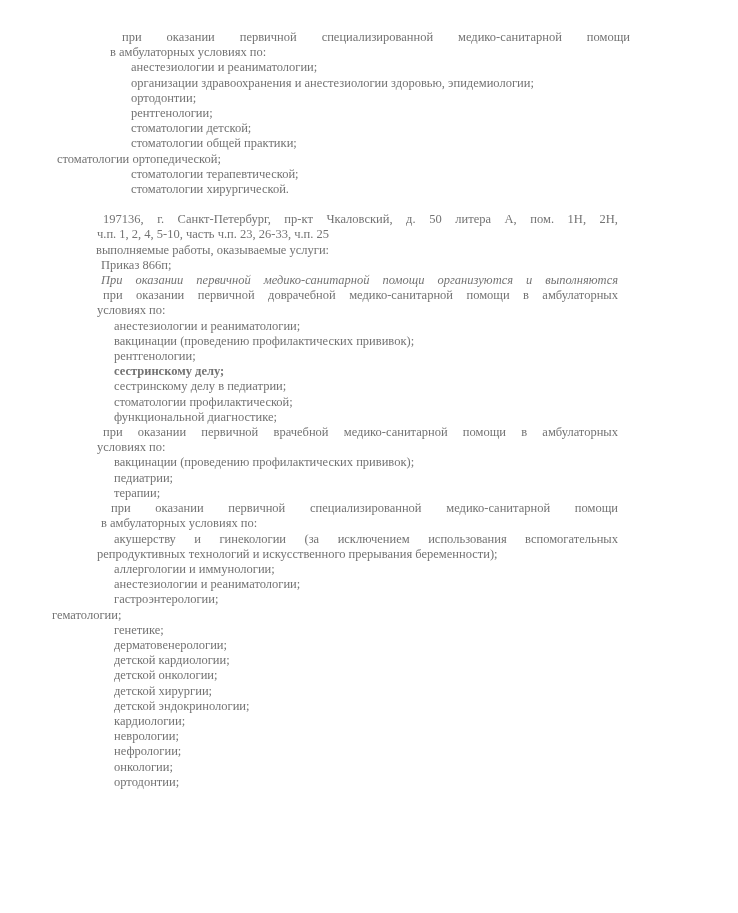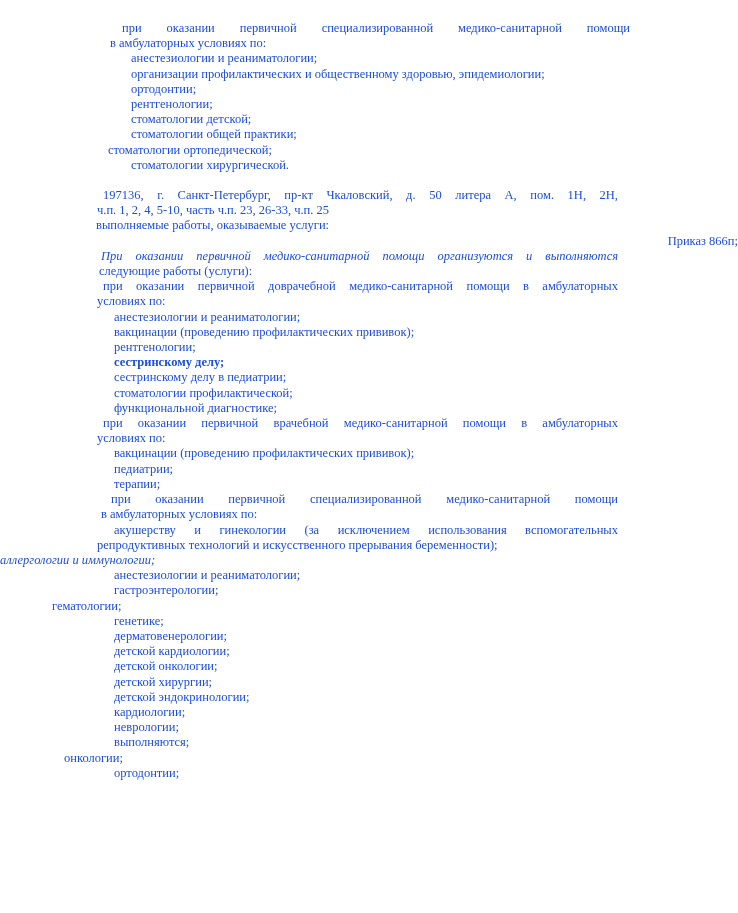--- a/index.html
+++ b/index.html
@@ -12,25 +12,25 @@
     background: #ffffff;
     overflow: hidden;
   }
   .page {
     position: relative;
     width: 738px;
     height: 913px;
     background: #ffffff;
   }
   .doc {
-    padding-top: 21px;
+    padding-top: 30px;
     font-family: "Liberation Serif", serif;
     font-size: 12.5px;
     line-height: 15.2px;
-    color: #1d4ed8;
+    color: #737373;
   }
   .line {
     white-space: nowrap;
   }
   .line.just {
     white-space: normal;
     text-align: justify;
     text-align-last: justify;
   }
   .line.gap {
@@ -38,60 +38,60 @@
   }
 </style>
 </head>
 <body>
 
 <div class="page">
   <div class="doc" id="doc">
       <div class="line just" style="margin-left: 122px; width: 508px;">при оказании первичной специализированной медико-санитарной помощи</div>
       <div class="line" style="margin-left: 110px;">в амбулаторных условиях по:</div>
       <div class="line" style="margin-left: 131px;">анестезиологии и реаниматологии;</div>
-      <div class="line" style="margin-left: 131px;">организации профилактических и общественному здоровью, эпидемиологии;</div>
+      <div class="line" style="margin-left: 131px;">организации здравоохранения и анестезиологии здоровью, эпидемиологии;</div>
       <div class="line" style="margin-left: 131px;">ортодонтии;</div>
       <div class="line" style="margin-left: 131px;">рентгенологии;</div>
       <div class="line" style="margin-left: 131px;">стоматологии детской;</div>
       <div class="line" style="margin-left: 131px;">стоматологии общей практики;</div>
-      <div class="line" style="margin-left: 108px;">стоматологии ортопедической;</div>
+      <div class="line" style="margin-left: 57px;">стоматологии ортопедической;</div>
+      <div class="line" style="margin-left: 131px;">стоматологии терапевтической;</div>
       <div class="line" style="margin-left: 131px;">стоматологии хирургической.</div>
       <div class="line just gap" style="margin-left: 103px; width: 515px;">197136, г. Санкт-Петербург, пр-кт Чкаловский, д. 50 литера А, пом. 1Н, 2Н,</div>
       <div class="line" style="margin-left: 97px;">ч.п. 1, 2, 4, 5-10, часть ч.п. 23, 26-33, ч.п. 25</div>
       <div class="line" style="margin-left: 96px;">выполняемые работы, оказываемые услуги:</div>
-      <div class="line" style="margin-left: 101px; text-align: right;">Приказ 866п;</div>
+      <div class="line" style="margin-left: 101px;">Приказ 866п;</div>
       <div class="line just" style="margin-left: 101px; width: 517px; font-style: italic;">При оказании первичной медико-санитарной помощи организуются и выполняются</div>
-      <div class="line" style="margin-left: 99px;">следующие работы (услуги):</div>
       <div class="line just" style="margin-left: 103px; width: 515px;">при оказании первичной доврачебной медико-санитарной помощи в амбулаторных</div>
       <div class="line" style="margin-left: 97px;">условиях по:</div>
       <div class="line" style="margin-left: 114px;">анестезиологии и реаниматологии;</div>
       <div class="line" style="margin-left: 114px;">вакцинации (проведению профилактических прививок);</div>
       <div class="line" style="margin-left: 114px;">рентгенологии;</div>
       <div class="line" style="margin-left: 114px; font-weight: bold;">сестринскому делу;</div>
       <div class="line" style="margin-left: 114px;">сестринскому делу в педиатрии;</div>
       <div class="line" style="margin-left: 114px;">стоматологии профилактической;</div>
       <div class="line" style="margin-left: 114px;">функциональной диагностике;</div>
       <div class="line just" style="margin-left: 103px; width: 515px;">при оказании первичной врачебной медико-санитарной помощи в амбулаторных</div>
       <div class="line" style="margin-left: 97px;">условиях по:</div>
       <div class="line" style="margin-left: 114px;">вакцинации (проведению профилактических прививок);</div>
       <div class="line" style="margin-left: 114px;">педиатрии;</div>
       <div class="line" style="margin-left: 114px;">терапии;</div>
       <div class="line just" style="margin-left: 111px; width: 507px;">при оказании первичной специализированной медико-санитарной помощи</div>
       <div class="line" style="margin-left: 101px;">в амбулаторных условиях по:</div>
       <div class="line just" style="margin-left: 114px; width: 504px;">акушерству и гинекологии (за исключением использования вспомогательных</div>
       <div class="line" style="margin-left: 97px;">репродуктивных технологий и искусственного прерывания беременности);</div>
-      <div class="line" style=" font-style: italic;">аллергологии и иммунологии;</div>
+      <div class="line" style="margin-left: 114px;">аллергологии и иммунологии;</div>
       <div class="line" style="margin-left: 114px;">анестезиологии и реаниматологии;</div>
       <div class="line" style="margin-left: 114px;">гастроэнтерологии;</div>
       <div class="line" style="margin-left: 52px;">гематологии;</div>
       <div class="line" style="margin-left: 114px;">генетике;</div>
       <div class="line" style="margin-left: 114px;">дерматовенерологии;</div>
       <div class="line" style="margin-left: 114px;">детской кардиологии;</div>
       <div class="line" style="margin-left: 114px;">детской онкологии;</div>
       <div class="line" style="margin-left: 114px;">детской хирургии;</div>
       <div class="line" style="margin-left: 114px;">детской эндокринологии;</div>
       <div class="line" style="margin-left: 114px;">кардиологии;</div>
       <div class="line" style="margin-left: 114px;">неврологии;</div>
-      <div class="line" style="margin-left: 114px;">выполняются;</div>
-      <div class="line" style="margin-left: 64px;">онкологии;</div>
+      <div class="line" style="margin-left: 114px;">нефрологии;</div>
+      <div class="line" style="margin-left: 114px;">онкологии;</div>
       <div class="line" style="margin-left: 114px;">ортодонтии;</div>
     </div>
 </div>
 
 </body></html>

